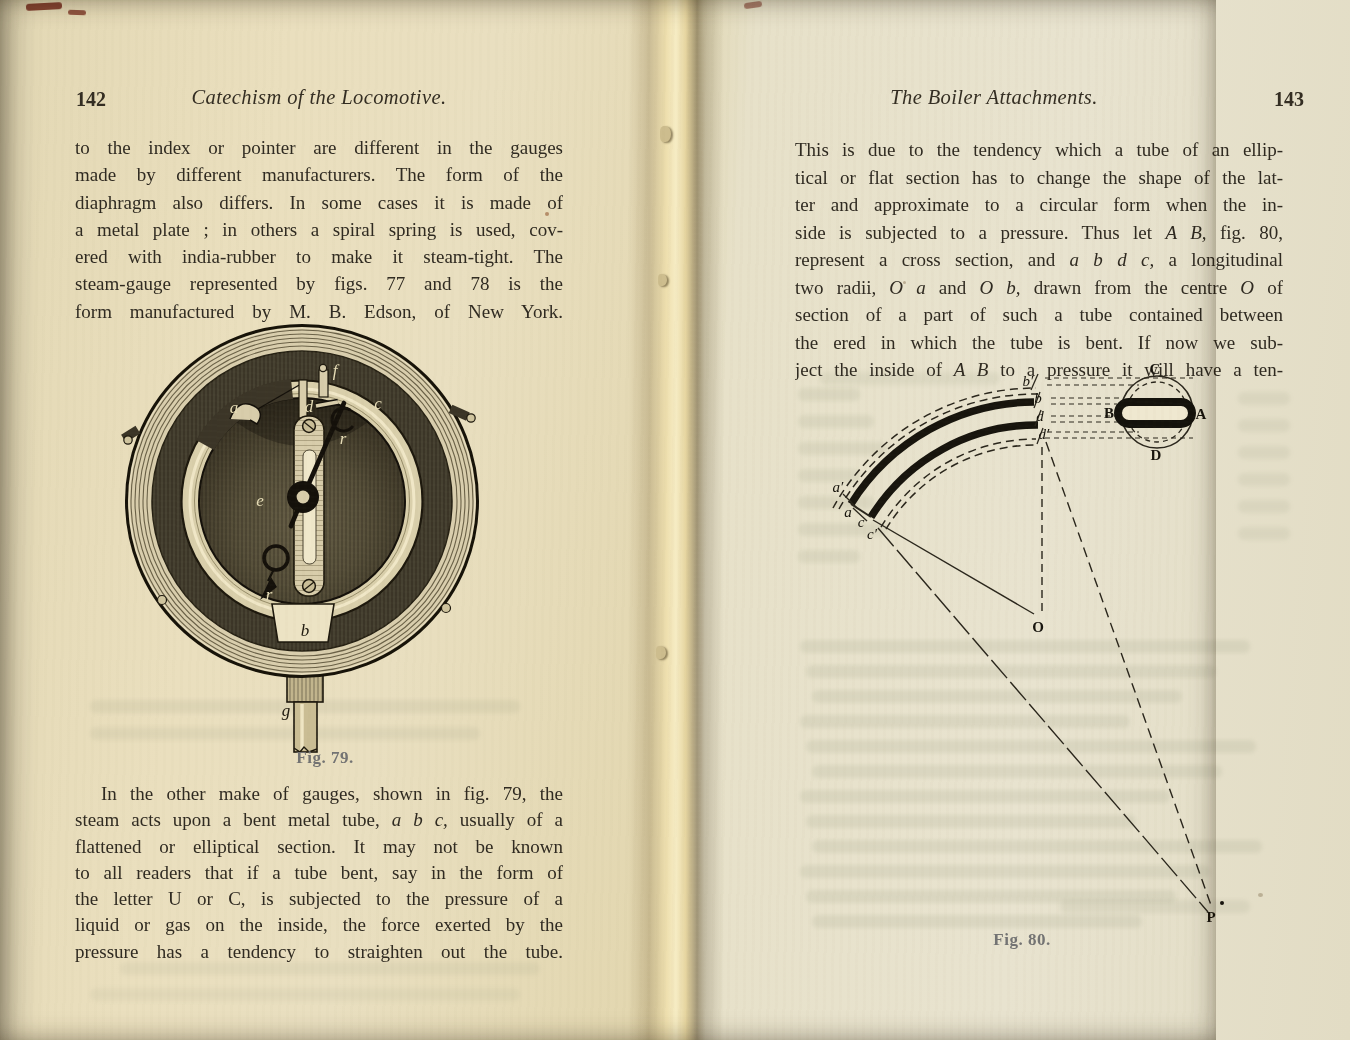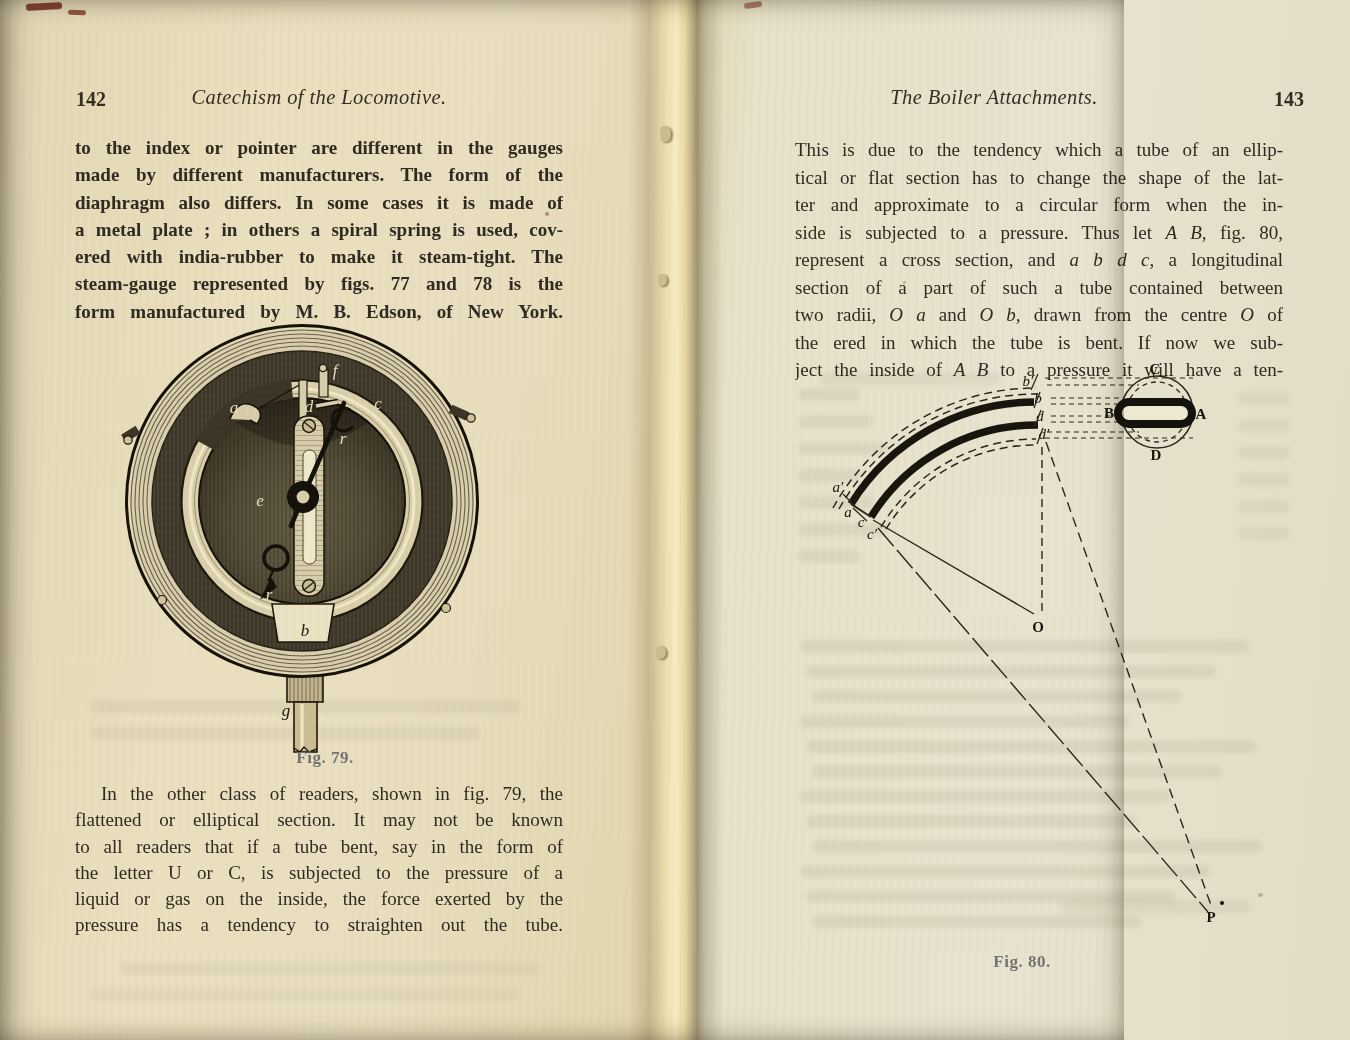--- a/index.html
+++ b/index.html
@@ -1,17 +1,17 @@
 <!DOCTYPE html>
 <html><head>
 <meta charset="utf-8">
 <style>
   html,body{margin:0;padding:0;width:1350px;height:1040px;overflow:hidden;}
   body{font-family:"Liberation Serif",serif;background:#171510;}
-  .book{position:absolute;inset:0;width:1124px;height:1040px;}
+  .book{position:absolute;inset:0;width:1216px;height:1040px;}
   .page{position:absolute;top:0;height:1040px;}
   .page-left{left:0;width:664px;background:linear-gradient(100deg,#e3d8b4 0%,#eadfbe 35%,#e9dfc0 60%,#e2d6ae 100%);}
   .page-right{left:664px;width:686px;background:linear-gradient(95deg,#ddd2a8 0%,#e7e1c9 12%,#e8e3cf 55%,#e2dcc4 100%);}
   .gutter{position:absolute;top:0;left:628px;width:96px;height:1040px;z-index:3;pointer-events:none;
     background:linear-gradient(90deg,rgba(120,100,55,0) 0%,rgba(130,108,60,.28) 22%,#eedfae 40%,#f6ecc4 50%,#e6d5a0 60%,rgba(92,75,40,.50) 72%,rgba(70,57,32,.22) 80%,rgba(0,0,0,0) 100%);}
   .nick{position:absolute;background:#cdbd8e;border-radius:40% 60% 60% 40%;box-shadow:2px 1px 2px rgba(70,55,25,.55);z-index:4;}
   .vignette{position:absolute;inset:0;z-index:6;pointer-events:none;
     box-shadow:inset 20px 0 34px -18px rgba(20,15,5,.55), inset -16px 0 30px -18px rgba(40,30,10,.38), inset 0 14px 30px -16px rgba(60,45,20,.30), inset 0 -14px 30px -16px rgba(60,45,20,.28);}
   .texture{position:absolute;inset:0;z-index:5;pointer-events:none;opacity:.5;
     background-image:repeating-linear-gradient(91deg,rgba(120,98,58,.03) 0 3px,rgba(0,0,0,0) 3px 8px),repeating-linear-gradient(3deg,rgba(255,250,225,.025) 0 2px,rgba(0,0,0,0) 2px 6px);}
@@ -34,45 +34,46 @@
 
 <div class="book">
   <div class="page page-left"></div>
   <div class="page page-right"></div>
 
   <div class="headnum" style="left:76px;top:88px;">142</div>
   <div class="headtitle" style="left:75px;top:86px;width:488px;">Catechism of the Locomotive.</div>
   <div class="headtitle" style="left:750px;top:86px;width:488px;">The Boiler Attachments.</div>
   <div class="headnum" style="left:1244px;top:88px;width:60px;text-align:right;">143</div>
 
-  <div class="para" style="left:75px;top:134px;width:488px;font-weight:bold;--lh:27.3px;">
+  <div class="para" style="left:75px;top:134px;width:488px;--lh:27.3px;">
       <div class="tline">to the index or pointer are different in the gauges</div>
       <div class="tline">made by different manufacturers.  The form of the</div>
       <div class="tline">diaphragm also differs.  In some cases it is made of</div>
       <div class="tline">a metal plate ; in others a spiral spring is used, cov-</div>
       <div class="tline">ered with india-rubber to make it steam-tight.  The</div>
       <div class="tline">steam-gauge represented by figs. 77 and 78 is the</div>
       <div class="tline">form manufactured by M. B. Edson, of New York.</div>
     </div>
   <div class="para indent-first" style="left:75px;top:781px;width:488px;--lh:26.3px;">
-      <div class="tline">In the other class of readers, shown in fig. 79, the</div>
+      <div class="tline">In the other make of gauges, shown in fig. 79, the</div>
+      <div class="tline">steam acts upon a bent metal tube, <i>a b c,</i> usually of a</div>
       <div class="tline">flattened or elliptical section.  It may not be known</div>
       <div class="tline">to all readers that if a tube bent, say in the form of</div>
       <div class="tline">the letter U or C, is subjected to the pressure of a</div>
       <div class="tline">liquid or gas on the inside, the force exerted by the</div>
       <div class="tline">pressure has a tendency to straighten out the tube.</div>
     </div>
   <div class="para" style="left:795px;top:136px;width:488px;--lh:27.5px;">
       <div class="tline">This is due to the tendency which a tube of an ellip-</div>
       <div class="tline">tical or flat section has to change the shape of the lat-</div>
       <div class="tline">ter and approximate to a circular form when the in-</div>
       <div class="tline">side is subjected to a pressure.  Thus let <i>A B,</i> fig. 80,</div>
       <div class="tline">represent a cross section, and <i>a b d c,</i> a longitudinal</div>
+      <div class="tline">two radii, <i>O a</i> and <i>O b,</i> drawn from the centre <i>O</i> of</div>
       <div class="tline">section of a part of such a tube contained between</div>
-      <div class="tline">two radii, <i>O a</i> and <i>O b,</i> drawn from the centre <i>O</i> of</div>
       <div class="tline">the ered in which the tube is bent.  If now we sub-</div>
       <div class="tline">ject the inside of <i>A B</i> to a pressure it will have a ten-</div>
     </div>
 
   <svg style="left:88px;top:318px;" width="440" height="450" viewBox="0 0 440 450">
     <defs>
       <radialGradient id="faceGrad" cx="50%" cy="60%" r="70%">
         <stop offset="0%" stop-color="#675f47"></stop>
           <stop offset="45%" stop-color="#58513b"></stop>
         <stop offset="85%" stop-color="#3c3626"></stop>
@@ -237,21 +238,21 @@
       <text x="66" y="167" class="figlab">c</text>
       <text x="77" y="179" class="figlab">c′</text>
       <text x="360" y="14" font-weight="bold">C</text>
       <text x="314" y="58" font-weight="bold">B</text>
       <text x="406" y="59" font-weight="bold">A</text>
       <text x="361" y="100" font-weight="bold">D</text>
       <text x="243" y="272" font-weight="bold">O</text>
       <text x="416" y="562" font-weight="bold">P</text>
     </g>
   </svg>
-  <div class="caption" style="left:962px;top:930px;width:120px;margin-top:22px;">Fig. 80.</div>
+  <div class="caption" style="left:962px;top:930px;width:120px;">Fig. 80.</div>
 
   <div class="redmark" style="left:26px;top:3px;width:36px;height:7px;transform:rotate(-3deg);opacity:.8;"></div>
   <div class="redmark" style="left:68px;top:10px;width:18px;height:5px;transform:rotate(2deg);opacity:.7;"></div>
   <div class="redmark" style="left:744px;top:2px;width:18px;height:6px;transform:rotate(-8deg);opacity:.5;"></div>
   <div class="speck" style="left:545px;top:212px;width:4px;height:4px;background:#8a4a22;opacity:.55;"></div>
   <div class="speck" style="left:1258px;top:893px;width:5px;height:4px;background:#7d6b4a;opacity:.4;"></div>
   <div class="speck" style="left:903px;top:281px;width:3px;height:3px;background:#6b4a28;opacity:.35;"></div>
 
   <div class="gutter"></div>
   <div class="nick" style="left:660px;top:126px;width:11px;height:16px;"></div>

